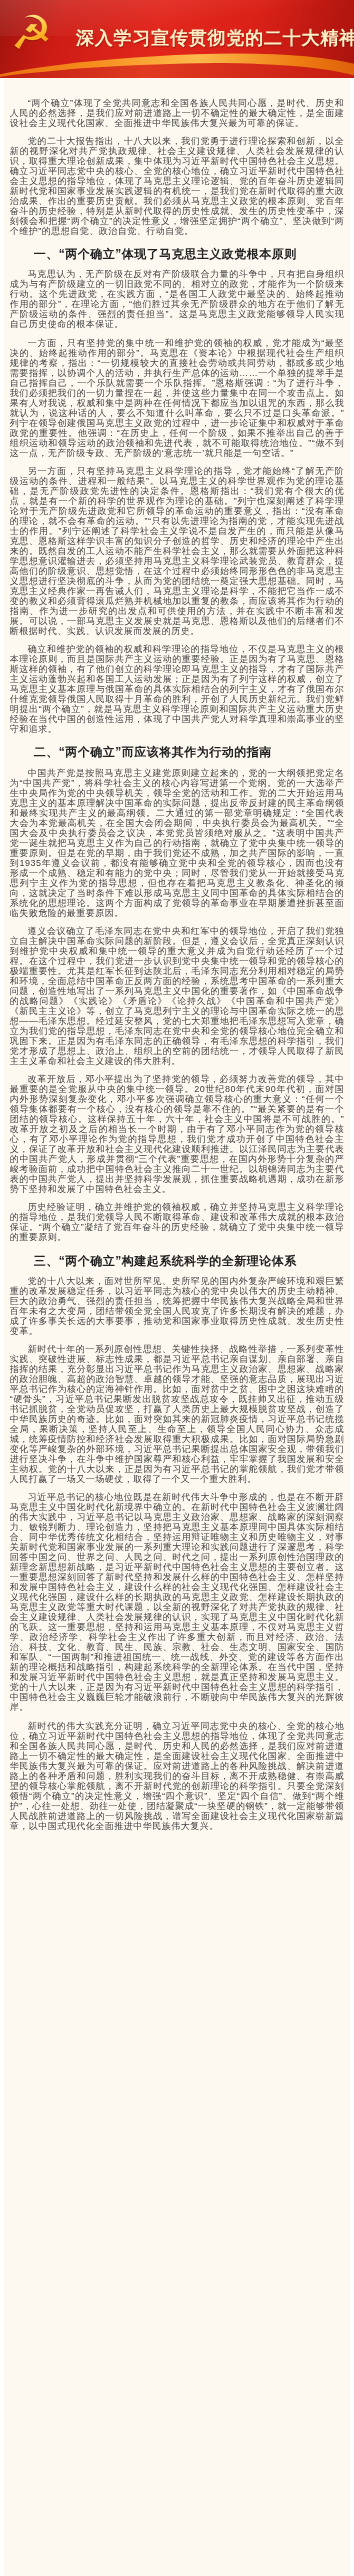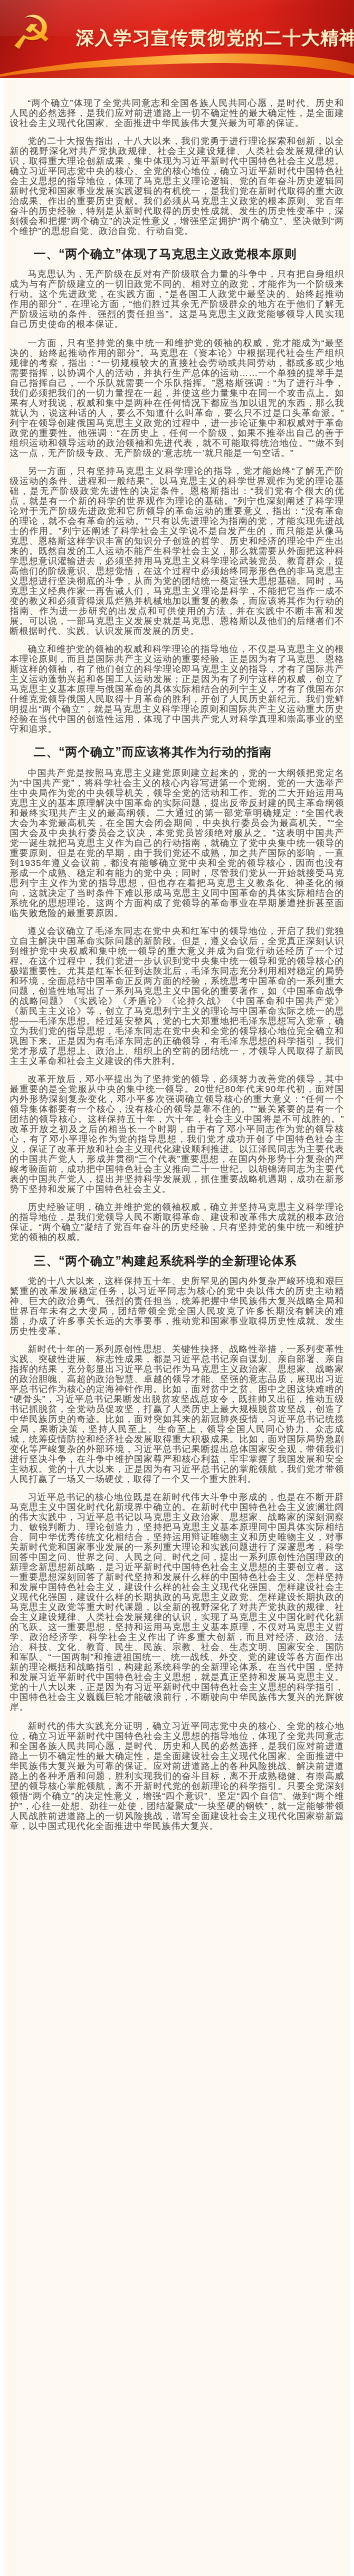--- a/index.html
+++ b/index.html
@@ -49,23 +49,23 @@
         <p class="p">党的二十大报告指出，十八大以来，我们党勇于进行理论探索和创新，以全新的视野深化对共产党执政规律、社会主义建设规律、人类社会发展规律的认识，取得重大理论创新成果，集中体现为习近平新时代中国特色社会主义思想。确立习近平同志党中央的核心、全党的核心地位，确立习近平新时代中国特色社会主义思想的指导地位，体现了马克思主义理论逻辑、党的百年奋斗历史逻辑同新时代党和国家事业发展实践逻辑的有机统一，是我们党在新时代取得的重大政治成果、作出的重要历史贡献。我们必须从马克思主义政党的根本原则、党百年奋斗的历史经验，特别是从新时代取得的历史性成就、发生的历史性变革中，深刻领会和把握“两个确立”的决定性意义，增强坚定拥护“两个确立”、坚决做到“两个维护”的思想自觉、政治自觉、行动自觉。</p>
         <h2 class="heading">一、“两个确立”体现了马克思主义政党根本原则</h2>
         <p class="p">马克思认为，无产阶级在反对有产阶级联合力量的斗争中，只有把自身组织成为与有产阶级建立的一切旧政党不同的、相对立的政党，才能作为一个阶级来行动。这个先进政党，在实践方面，“是各国工人政党中最坚决的、始终起推动作用的部分”，在理论方面，“他们胜过其余无产阶级群众的地方在于他们了解无产阶级运动的条件、强烈的责任担当”。这是马克思主义政党能够领导人民实现自己历史使命的根本保证。</p>
         <p class="p">一方面，只有坚持党的集中统一和维护党的领袖的权威，党才能成为“最坚决的、始终起推动作用的部分”。马克思在《资本论》中根据现代社会生产组织规律的考察，指出：“一切规模较大的直接社会劳动或共同劳动，都或多或少地需要指挥，以协调个人的活动，并执行生产总体的运动……一个单独的提琴手是自己指挥自己，一个乐队就需要一个乐队指挥。”恩格斯强调：“为了进行斗争，我们必须把我们的一切力量捏在一起，并使这些力量集中在同一个攻击点上。如果有人对我说，权威和集中是两种在任何情况下都应当加以诅咒的东西，那么我就认为，说这种话的人，要么不知道什么叫革命，要么只不过是口头革命派。”列宁在领导创建俄国马克思主义政党的过程中，进一步论证集中和权威对于革命政党的重要性。他强调：“在历史上，任何一个阶级，如果不推举出自己的善于组织运动和领导运动的政治领袖和先进代表，就不可能取得统治地位。”“做不到这一点，无产阶级专政、无产阶级的‘意志统一’就只能是一句空话。”</p>
         <p class="p">另一方面，只有坚持马克思主义科学理论的指导，党才能始终“了解无产阶级运动的条件、进程和一般结果”。以马克思主义的科学世界观作为党的理论基础，是无产阶级政党先进性的决定条件。恩格斯指出：“我们党有个很大的优点，就是有一个新的科学的世界观作为理论的基础。”列宁也深刻阐述了科学理论对于无产阶级先进政党和它所领导的革命运动的重要意义，指出：“没有革命的理论，就不会有革命的运动。”“只有以先进理论为指南的党，才能实现先进战士的作用。”列宁还阐述了科学社会主义学说不是自发产生的，而只能是从像马克思、恩格斯这样学识丰富的知识分子创造的哲学、历史和经济的理论中产生出来的。既然自发的工人运动不能产生科学社会主义，那么就需要从外面把这种科学思想意识灌输进去，必须坚持用马克思主义科学理论武装党员、教育群众，提高他们的阶级意识、思想觉悟，在这个过程中必须始终同形形色色的非马克思主义思想进行坚决彻底的斗争，从而为党的团结统一奠定强大思想基础。同时，马克思主义经典作家一再告诫人们，马克思主义理论是科学，不能把它当作一成不变的教义和必须背得滚瓜烂熟并机械地加以重复的教条，而应该将其作为行动的指南、作为进一步研究的出发点和可供使用的方法，并在实践中不断丰富和发展。可以说，一部马克思主义发展史就是马克思、恩格斯以及他们的后继者们不断根据时代、实践、认识发展而发展的历史。</p>
         <p class="p">确立和维护党的领袖的权威和科学理论的指导地位，不仅是马克思主义的根本理论原则，而且是国际共产主义运动的重要经验。正是因为有了马克思、恩格斯这样的领袖，有了他们创立的科学理论即马克思主义的指导，才有了国际共产主义运动蓬勃兴起和各国工人运动发展；正是因为有了列宁这样的权威，创立了马克思主义基本原理与俄国革命的具体实际相结合的列宁主义，才有了俄国布尔什维克党领导俄国人民取得十月革命的胜利，开创了人民历史新纪元。我们党鲜明提出“两个确立”，就是马克思主义科学理论原则和国际共产主义运动重大历史经验在当代中国的创造性运用，体现了中国共产党人对科学真理和崇高事业的坚守和追求。</p>
         <h2 class="heading">二、“两个确立”而应该将其作为行动的指南</h2>
         <p class="p">中国共产党是按照马克思主义建党原则建立起来的，党的一大纲领把党定名为“中国共产党”，将科学社会主义的核心内容写进第一个党纲。党的一大选举产生中央局作为党的中央领导机关，领导全党的活动和工作。党的二大开始运用马克思主义的基本原理解决中国革命的实际问题，提出反帝反封建的民主革命纲领和最终实现共产主义的最高纲领。二大通过的第一部党章明确规定：“全国代表大会为本党最高机关，在全国大会闭会期间，中央执行委员会为最高机关。”“全国大会及中央执行委员会之议决，本党党员皆须绝对服从之。”这表明中国共产党一诞生就把马克思主义作为自己的行动指南，就确立了党中央集中统一领导的重要原则。但是在党的早期，由于我们党还不成熟，加之共产国际的影响，一直到1935年遵义会议前，都没有能够确立党中央和全党的领导核心，因而也没有形成一个成熟、稳定和有能力的党中央；同时，尽管我们党从一开始就接受马克思列宁主义作为党的指导思想，但也存在着把马克思主义教条化、神圣化的倾向，这就决定了当时条件下难以形成马克思主义同中国革命的具体实际相结合的系统化的思想理论。这两个方面构成了党领导的革命事业在早期屡遭挫折甚至面临失败危险的最重要原因。</p>
         <p class="p">遵义会议确立了毛泽东同志在党中央和红军中的领导地位，开启了我们党独立自主解决中国革命实际问题的新阶段。但是，遵义会议后，全党真正深刻认识到维护党中央权威和集中统一领导的重大意义并成为自觉行动还经历了一个过程。在这个过程中，我们党进一步认识到党中央集中统一领导和党的领导核心的极端重要性。尤其是红军长征到达陕北后，毛泽东同志充分利用相对稳定的局势和环境，全面总结中国革命正反两方面的经验，系统思考中国革命的一系列重大问题，创造性地写出了一系列马克思主义中国化的重要著作，如《中国革命战争的战略问题》《实践论》《矛盾论》《论持久战》《中国革命和中国共产党》《新民主主义论》等，创立了马克思列宁主义的理论与中国革命实际之统一的思想——毛泽东思想。经过延安整风，党的七大郑重地把毛泽东思想写入党章，确立为我们党的指导思想，毛泽东同志在党中央和全党的领导核心地位完全确立和巩固下来。正是因为有毛泽东同志的正确领导，有毛泽东思想的科学指引，我们党才形成了思想上、政治上、组织上的空前的团结统一，才领导人民取得了新民主主义革命和社会主义建设的伟大胜利。</p>
         <p class="p">改革开放后，邓小平提出为了坚持党的领导，必须努力改善党的领导，其中最重要的是全党服从中央的集中统一领导。20世纪80年代末90年代初，面对国内外形势深刻复杂变化，邓小平多次强调确立领导核心的重大意义：“任何一个领导集体都要有一个核心，没有核心的领导是靠不住的。”“最关紧要的是有一个团结的领导核心。这样保持五十年，六十年，社会主义中国将是不可战胜的。”改革开放之初及之后的相当长一个时期，由于有了邓小平同志作为党的领导核心，有了邓小平理论作为党的指导思想，我们党才成功开创了中国特色社会主义，保证了改革开放和社会主义现代化建设顺利推进。以江泽民同志为主要代表的中国共产党人，形成并贯彻“三个代表”重要思想，在国内外形势十分复杂的严峻考验面前，成功把中国特色社会主义推向二十一世纪。以胡锦涛同志为主要代表的中国共产党人，提出并坚持科学发展观，抓住重要战略机遇期，成功在新形势下坚持和发展了中国特色社会主义。</p>
-        <p class="p">历史经验证明，确立并维护党的领袖权威，确立并坚持马克思主义科学理论的指导地位，是我们党领导人民不断取得革命、建设和改革伟大成就的根本政治保证。“两个确立”凝结了党百年奋斗的历史经验，只有坚持党的集中统一和维护党的领袖的权威。</p>
+        <p class="p">历史经验证明，确立并维护党的领袖权威，确立并坚持马克思主义科学理论的指导地位，是我们党领导人民不断取得革命、建设和改革伟大成就的根本政治保证。“两个确立”凝结了党百年奋斗的历史经验，就确立了党中央集中统一领导的重要原则。</p>
         <h2 class="heading">三、“两个确立”构建起系统科学的全新理论体系</h2>
-        <p class="p">党的十八大以来，这样保持五十年、史所罕见的国内外复杂严峻环境和艰巨繁重的改革发展稳定任务，以习近平同志为核心的党中央以伟大的历史主动精神、巨大的政治勇气、强烈的责任担当，统筹把握中华民族伟大复兴战略全局和世界百年未有之大变局，团结带领全党全国人民攻克了许多长期没有解决的难题，办成了许多事关长远的大事要事，推动党和国家事业取得历史性成就、发生历史性变革。</p>
+        <p class="p">党的十八大以来，面对世所罕见、史所罕见的国内外复杂严峻环境和艰巨繁重的改革发展稳定任务，以习近平同志为核心的党中央以伟大的历史主动精神、巨大的政治勇气、强烈的责任担当，统筹把握中华民族伟大复兴战略全局和世界百年未有之大变局，团结带领全党全国人民攻克了许多长期没有解决的难题，办成了许多事关长远的大事要事，推动党和国家事业取得历史性成就、发生历史性变革。</p>
         <p class="p">新时代十年的一系列原创性思想、关键性抉择、战略性举措，一系列变革性实践、突破性进展、标志性成果，都是习近平总书记亲自谋划、亲自部署、亲自指挥的结果，充分彰显出习近平总书记作为马克思主义政治家、思想家、战略家的政治胆魄、高超的政治智慧、卓越的领导才能、坚强的意志品质，展现出习近平总书记作为核心的定海神针作用。比如，面对贫中之贫、困中之困这块难啃的“硬骨头”，习近平总书记果断发出脱贫攻坚战总攻令，既挂帅又出征，推动五级书记抓脱贫，全党动员促攻坚，打赢了人类历史上最大规模脱贫攻坚战，创造了中华民族历史的奇迹。比如，面对突如其来的新冠肺炎疫情，习近平总书记统揽全局，果断决策，坚持人民至上、生命至上，领导全国人民同心协力、众志成城，统筹疫情防控和经济社会发展取得重大积极成果。比如，面对国际局势急剧变化等严峻复杂的外部环境，习近平总书记果断提出总体国家安全观，带领我们进行坚决斗争，在斗争中维护国家尊严和核心利益，牢牢掌握了我国发展和安全主动权。党的十八大以来，正是因为有习近平总书记的掌舵领航，我们党才带领人民打赢了一场又一场硬仗，取得了一个又一个重大胜利。</p>
         <p class="p">习近平总书记的核心地位既是在新时代伟大斗争中形成的，也是在不断开辟马克思主义中国化时代化新境界中确立的。在新时代中国特色社会主义波澜壮阔的伟大实践中，习近平总书记以马克思主义政治家、思想家、战略家的深刻洞察力、敏锐判断力、理论创造力，坚持把马克思主义基本原理同中国具体实际相结合、同中华优秀传统文化相结合，坚持运用辩证唯物主义和历史唯物主义，对事关新时代党和国家事业发展的一系列重大理论和实践问题进行了深邃思考，科学回答中国之问、世界之问、人民之问、时代之问，提出一系列原创性治国理政的新理念新思想新战略，是习近平新时代中国特色社会主义思想的主要创立者。这一重要思想深刻回答了新时代坚持和发展什么样的中国特色社会主义、怎样坚持和发展中国特色社会主义，建设什么样的社会主义现代化强国、怎样建设社会主义现代化强国，建设什么样的长期执政的马克思主义政党、怎样建设长期执政的马克思主义政党等重大时代课题，以全新的视野深化了对共产党执政的规律、社会主义建设规律、人类社会发展规律的认识，实现了马克思主义中国化时代化新的飞跃。这一重要思想，坚持和运用马克思主义基本原理，不仅对马克思主义哲学、政治经济学、科学社会主义作出了许多重大创新，而且对经济、政治、法治、科技、文化、教育、民生、民族、宗教、社会、生态文明、国家安全、国防和军队、“一国两制”和推进祖国统一、统一战线、外交、党的建设等各方面作出新的理论概括和战略指引，构建起系统科学的全新理论体系。在当代中国，坚持和发展习近平新时代中国特色社会主义思想，就是真正坚持和发展马克思主义。党的十八大以来，正是因为有习近平新时代中国特色社会主义思想的科学指引，中国特色社会主义巍巍巨轮才能破浪前行，不断驶向中华民族伟大复兴的光辉彼岸。</p>
         <p class="p">新时代的伟大实践充分证明，确立习近平同志党中央的核心、全党的核心地位，确立习近平新时代中国特色社会主义思想的指导地位，体现了全党共同意志和全国各族人民共同心愿，是时代、历史和人民的必然选择，是我们应对前进道路上一切不确定性的最大确定性，是全面建设社会主义现代化国家、全面推进中华民族伟大复兴最为可靠的保证。应对前进道路上的各种风险挑战、解决前进道路上的各种矛盾和问题，胜利实现我们的奋斗目标，离不开成熟稳健、有崇高威望的领导核心掌舵领航，离不开新时代党的创新理论的科学指引。只要全党深刻领悟“两个确立”的决定性意义，增强“四个意识”、坚定“四个自信”、做到“两个维护”，心往一处想、劲往一处使，团结凝聚成“一块坚硬的钢铁”，就一定能够带领人民战胜前进道路上的一切风险挑战，谱写全面建设社会主义现代化国家崭新篇章，以中国式现代化全面推进中华民族伟大复兴。</p>
       </div>
 
   </main>
 
 </div>
 
 

